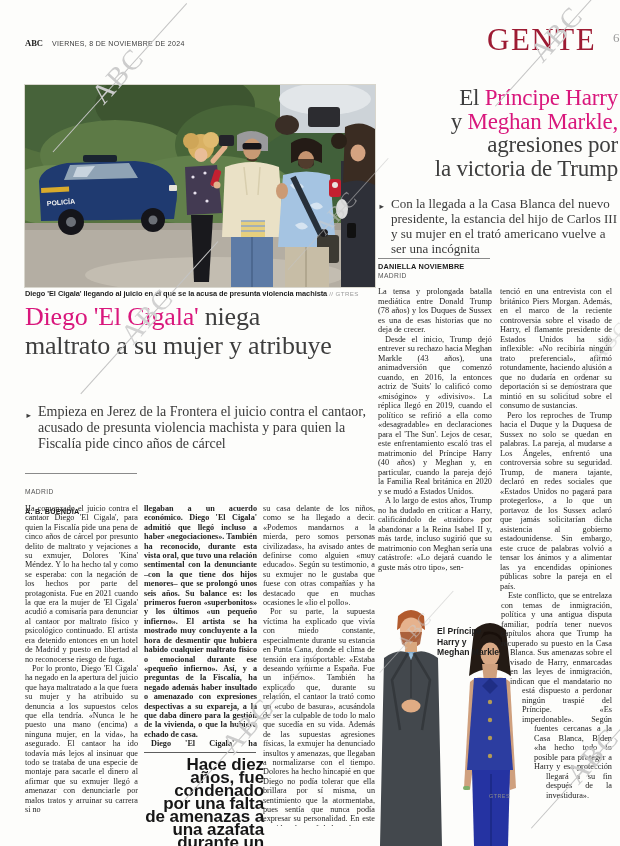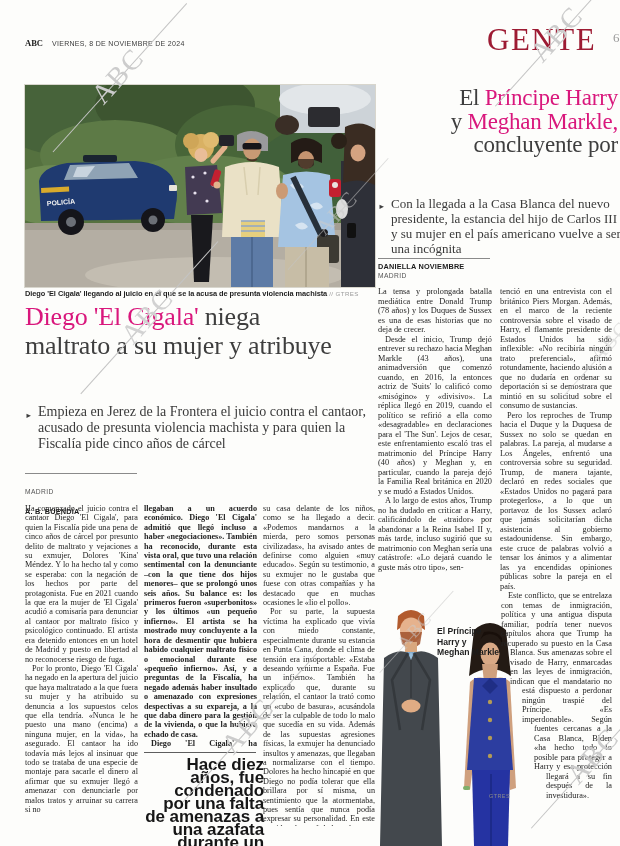--- a/index.html
+++ b/index.html
@@ -183,26 +183,27 @@
   <div class="rule" style="left:144px;top:752px;width:112px;border-top-color:#5e5e5e;"></div>
   <div class="pullquote" style="left:144px;top:758px;width:120px;">Hace diez años, fue condenado por una falta de amenazas a una azafata durante un vuelo entre Madrid y Tenerife</div>
   <div class="col" style="left:263px;top:504px;width:112px;height:322px;">
     <p>su casa delante de los niños, como se ha llegado a decir. «Podemos mandarnos a la mierda, pero somos personas civilizadas», ha avisado antes de definirse como alguien «muy educado». Según su testimonio, a su exmujer no le gustaba que fuese con otras compañías y ha destacado que en muchas ocasiones le «lio el pollo».</p>
     <p>Por su parte, la supuesta víctima ha explicado que vivía con miedo constante, especialmente durante su estancia en Punta Cana, donde el clima de tensión era insoportable: «Estaba deseando venirme a España. Fue un infierno». También ha explicado que, durante su relación, el cantaor la trató como un «cubo de basura», acusándola de ser la culpable de todo lo malo que sucedía en su vida. Además de las supuestas agresiones físicas, la exmujer ha denunciado insultos y amenazas, que llegaban a normalizarse con el tiempo. Dolores ha hecho hincapié en que Diego no podía tolerar que ella brillara por sí misma, un sentimiento que la atormentaba, pues sentía que nunca podía expresar su personalidad. En este sentido, ha señalado cómo se sentía cada vez más aislada en el entorno de su pareja. El juicio ha puesto sobre la mesa el pasado de 'El Cigala', quien fue condenado en 2014 por una falta de amenazas hacia una azafata.</p>
   </div>
 
   <h2 class="hl hl2" style="left:378px;top:86px;width:240px;margin:0;font-weight:normal;text-align:right;">
     <div><span>El </span><span class="pink">Príncipe Harry</span></div>
     <div><span>y </span><span class="pink">Meghan Markle,</span></div>
-    <div>concluyente por</div>
+    <div>agresiones por</div>
+    <div>la victoria de Trump</div>
   </h2>
 
   <div class="standfirst sf2" style="left:378px;top:196px;width:232px;">
     <span class="bullet" style="top:3px;">►</span>
-    <span>Con la llegada a la Casa Blanca del nuevo presidente, la estancia del hijo de Carlos III y su mujer en el país americano vuelve a ser una incógnita</span>
+    <span>Con la llegada a la Casa Blanca del nuevo presidente, la estancia del hijo de Carlos III y su mujer en el trató americano vuelve a ser una incógnita</span>
   </div>
 
   <div class="rule" style="left:378px;top:258px;width:112px;"></div>
   <div class="byline" style="left:378px;top:262px;">DANIELLA NOVIEMBRE</div>
   <div class="place" style="left:378px;top:272px;">MADRID</div>
 
   <div class="col rcol" style="left:378px;top:287px;width:114px;height:312px;">
     <p>La tensa y prolongada batalla mediática entre Donald Trump (78 años) y los Duques de Sussex es una de esas historias que no deja de crecer.</p>
     <p>Desde el inicio, Trump dejó entrever su rechazo hacia Meghan Markle (43 años), una animadversión que comenzó cuando, en 2016, la entonces actriz de 'Suits' lo calificó como «misógino» y «divisivo». La réplica llegó en 2019, cuando el político se refirió a ella como «desagradable» en declaraciones para el 'The Sun'. Lejos de cesar, este enfrentamiento escaló tras el matrimonio del Príncipe Harry (40 años) y Meghan y, en particular, cuando la pareja dejó la Familia Real británica en 2020 y se mudó a Estados Unidos.</p>
     <p>A lo largo de estos años, Trump no ha dudado en criticar a Harry, calificándolo de «traidor» por abandonar a la Reina Isabel II y, más tarde, incluso sugirió que su matrimonio con Meghan sería una catástrofe: «Lo dejará cuando le guste más otro tipo», sen-</p>

